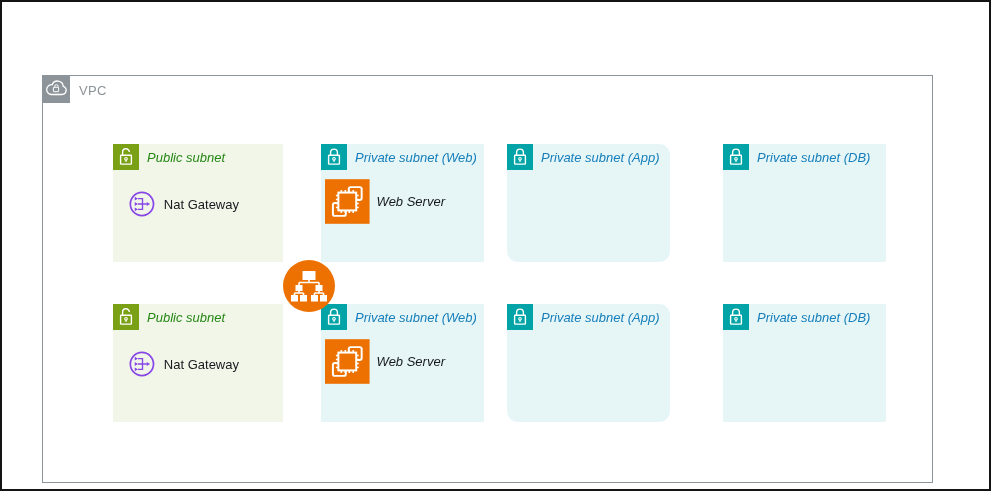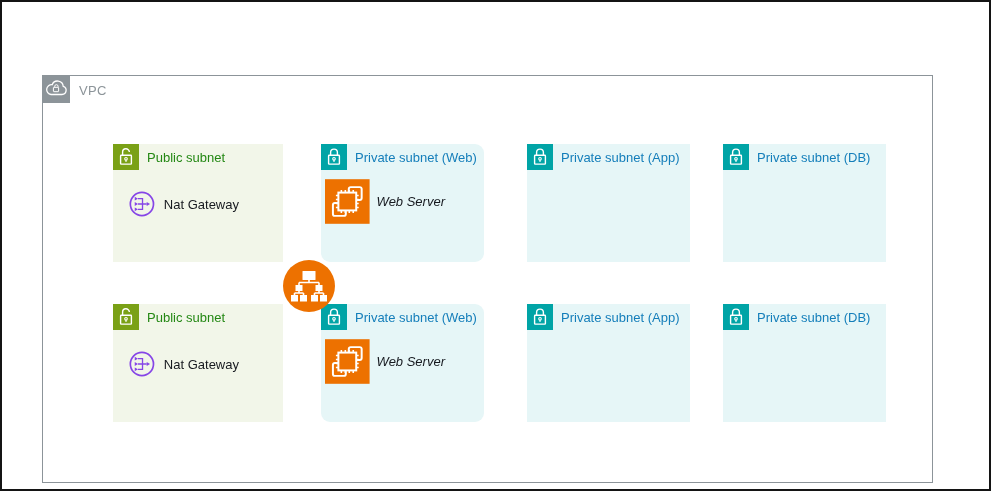--- a/index.html
+++ b/index.html
@@ -42,29 +42,29 @@
   .vpc-label{
     position:absolute;left:36px;top:7px;
     font-size:13px;color:var(--vpc_gray);letter-spacing:0.3px;
   }
   .subnet{
     position:absolute;height:118px;
   }
   .subnet.pub{background:var(--public_subnet_bg);width:170px;}
   .subnet.priv{background:var(--private_subnet_bg);width:163px;}
   .r1{top:68px;} .r2{top:228px;}
-  .c1{left:70px;} .c2{left:278px;border-radius:9px;} .c3{left:484px;} .c4{left:680px;}
+  .c1{left:70px;} .c2{left:278px;} .c3{left:464px;border-radius:11px;} .c4{left:680px;}
   .subnet-badge{
     position:absolute;left:0;top:0;width:26px;height:26px;
     display:flex;align-items:center;justify-content:center;
   }
   .pub .subnet-badge{background:var(--public_subnet_accent);}
   .priv .subnet-badge{background:var(--private_subnet_accent);}
   .subnet-label{
-    position:absolute;left:34px;top:6px;font-size:13px;line-height:15px;
+    position:absolute;left:34px;top:6px;font-size:13px;line-height:15px;font-style:italic;
   }
   .pub .subnet-label{color:var(--public_label);}
   .priv .subnet-label{color:var(--private_label);}
   .resource{
     position:absolute;top:35px;display:flex;
     align-items:center;gap:7px;
   }
   .resource.nat{left:14px;width:112px;}
   .resource.web{left:4px;width:120px;font-style:italic;}
   .resource-label{

